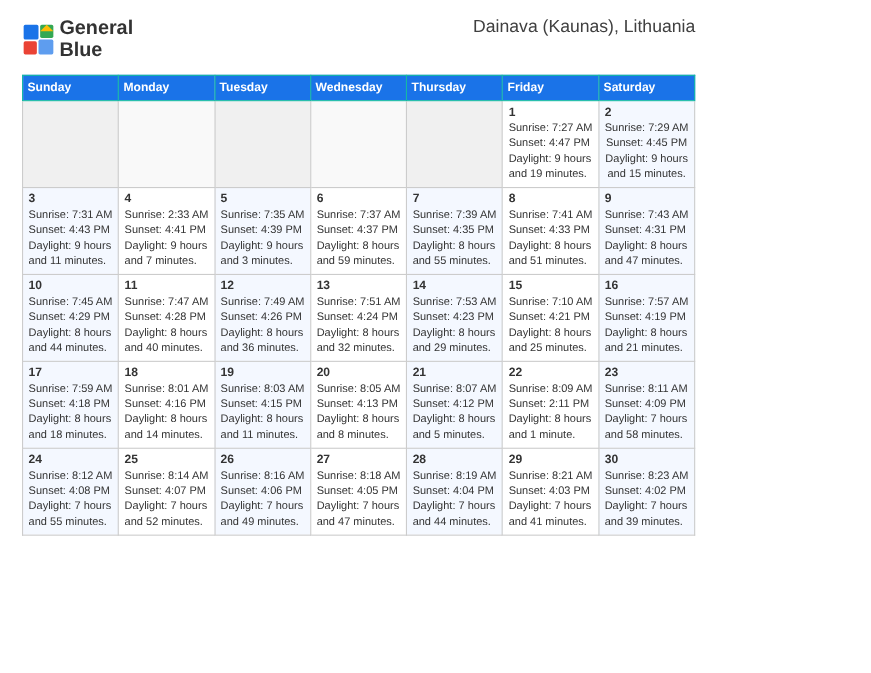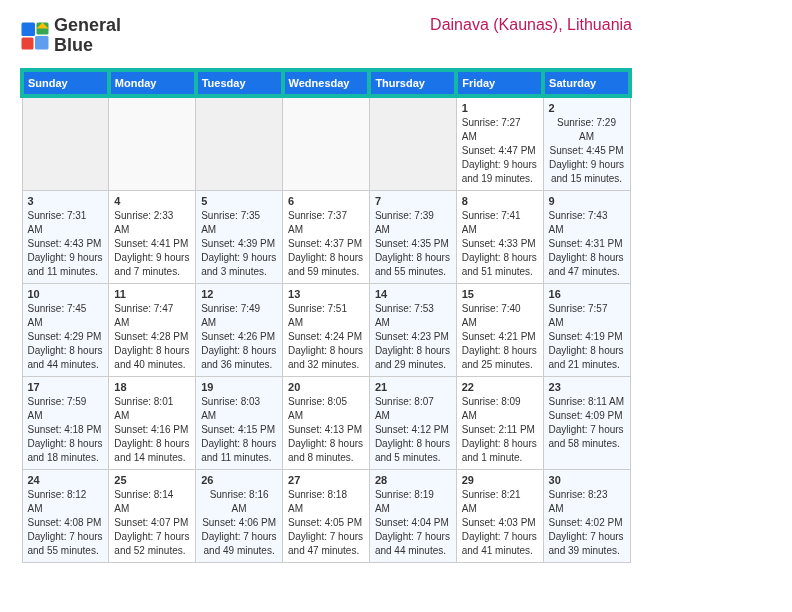--- a/index.html
+++ b/index.html
@@ -38,35 +38,35 @@
     .title-area {
       text-align: right;
     }
     .month-title {
       font-size: 36px;
       font-weight: bold;
       color: #222;
     }
     .subtitle {
       font-size: 16px;
-      color: #be185d;
+      color: #404040;
     }
     table {
       width: 100%;
       border-collapse: collapse;
       table-layout: fixed;
     }
     th {
       background-color: #1a73e8;
       color: #fff;
       font-size: 11px;
       font-weight: bold;
       padding: 5px 4px;
       text-align: left;
-      border: 4px solid #14b8a6;
+      border: 1px solid #14b8a6;
     }
     td {
       border: 1px solid #ccc;
       vertical-align: top;
       padding: 4px 5px;
       font-size: 9.5px;
       color: #333;
       height: 78px;
       background: #fff;
     }
@@ -217,21 +217,21 @@
 Daylight: 8 hours and 32 minutes.</div>
           </td>
           <td>
             <span class="day-num">14</span>
             <div class="day-info" style="white-space: pre-line;">Sunrise: 7:53 AM
 Sunset: 4:23 PM
 Daylight: 8 hours and 29 minutes.</div>
           </td>
           <td>
             <span class="day-num">15</span>
-            <div class="day-info" style="white-space: pre-line;">Sunrise: 7:40 AM
+            <div class="day-info" style="white-space: pre-line;">Sunrise: 7:10 AM
 Sunset: 4:21 PM
 Daylight: 8 hours and 25 minutes.</div>
           </td>
           <td>
             <span class="day-num">16</span>
             <div class="day-info" style="white-space: pre-line;">Sunrise: 7:57 AM
 Sunset: 4:19 PM
 Daylight: 8 hours and 21 minutes.</div>
           </td>
         </tr>
@@ -287,21 +287,21 @@
 Daylight: 7 hours and 55 minutes.</div>
           </td>
           <td>
             <span class="day-num">25</span>
             <div class="day-info" style="white-space: pre-line;">Sunrise: 8:14 AM
 Sunset: 4:07 PM
 Daylight: 7 hours and 52 minutes.</div>
           </td>
           <td>
             <span class="day-num">26</span>
-            <div class="day-info" style="white-space: pre-line; text-align: center;">Sunrise: 8:16 AM
+            <div class="day-info" style="white-space: pre-line;">Sunrise: 8:16 AM
 Sunset: 4:06 PM
 Daylight: 7 hours and 49 minutes.</div>
           </td>
           <td>
             <span class="day-num">27</span>
             <div class="day-info" style="white-space: pre-line;">Sunrise: 8:18 AM
 Sunset: 4:05 PM
 Daylight: 7 hours and 47 minutes.</div>
           </td>
           <td>

